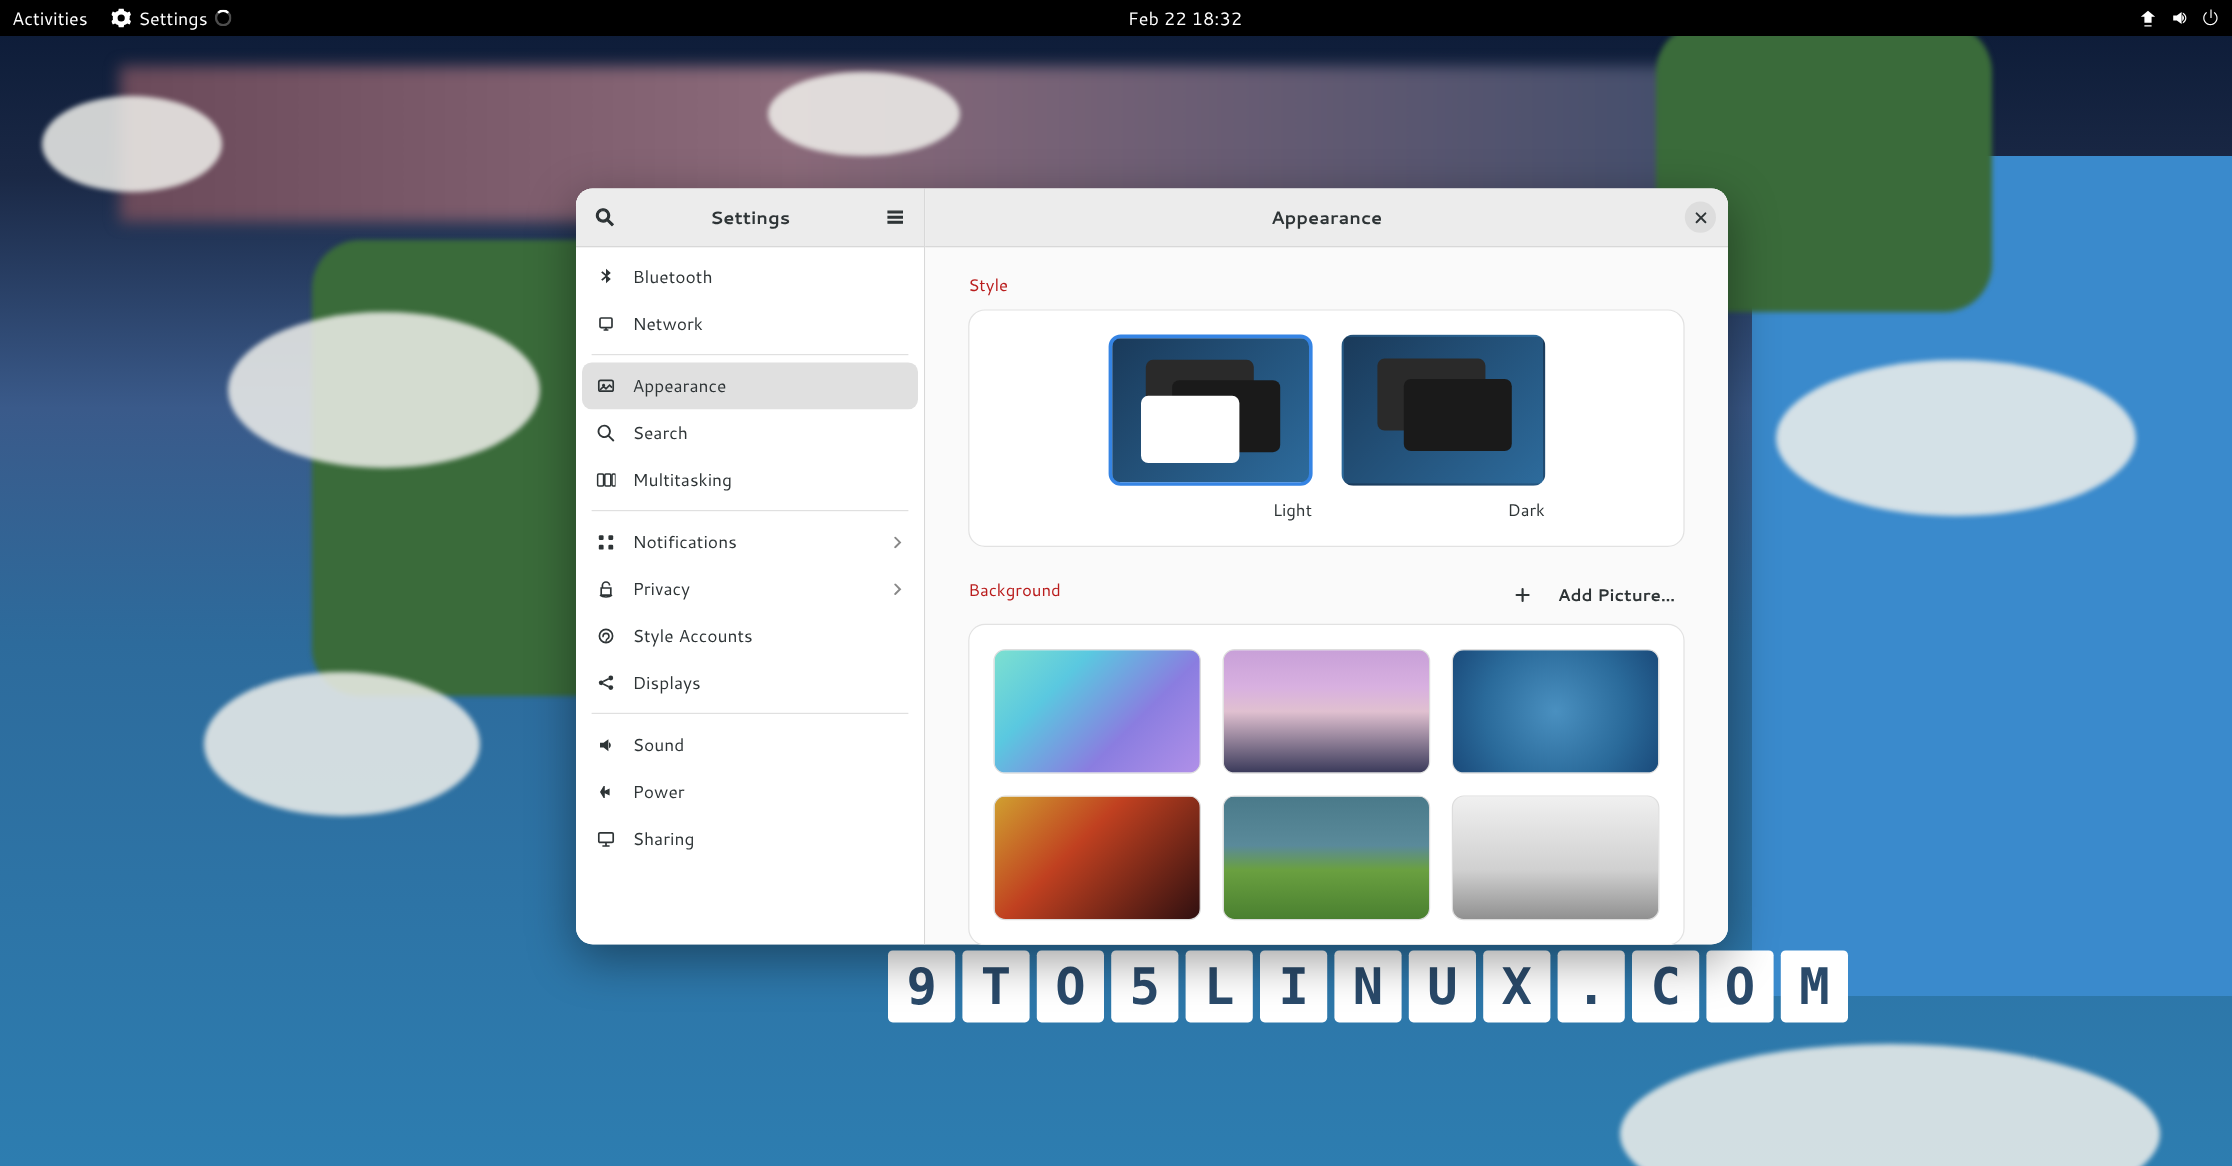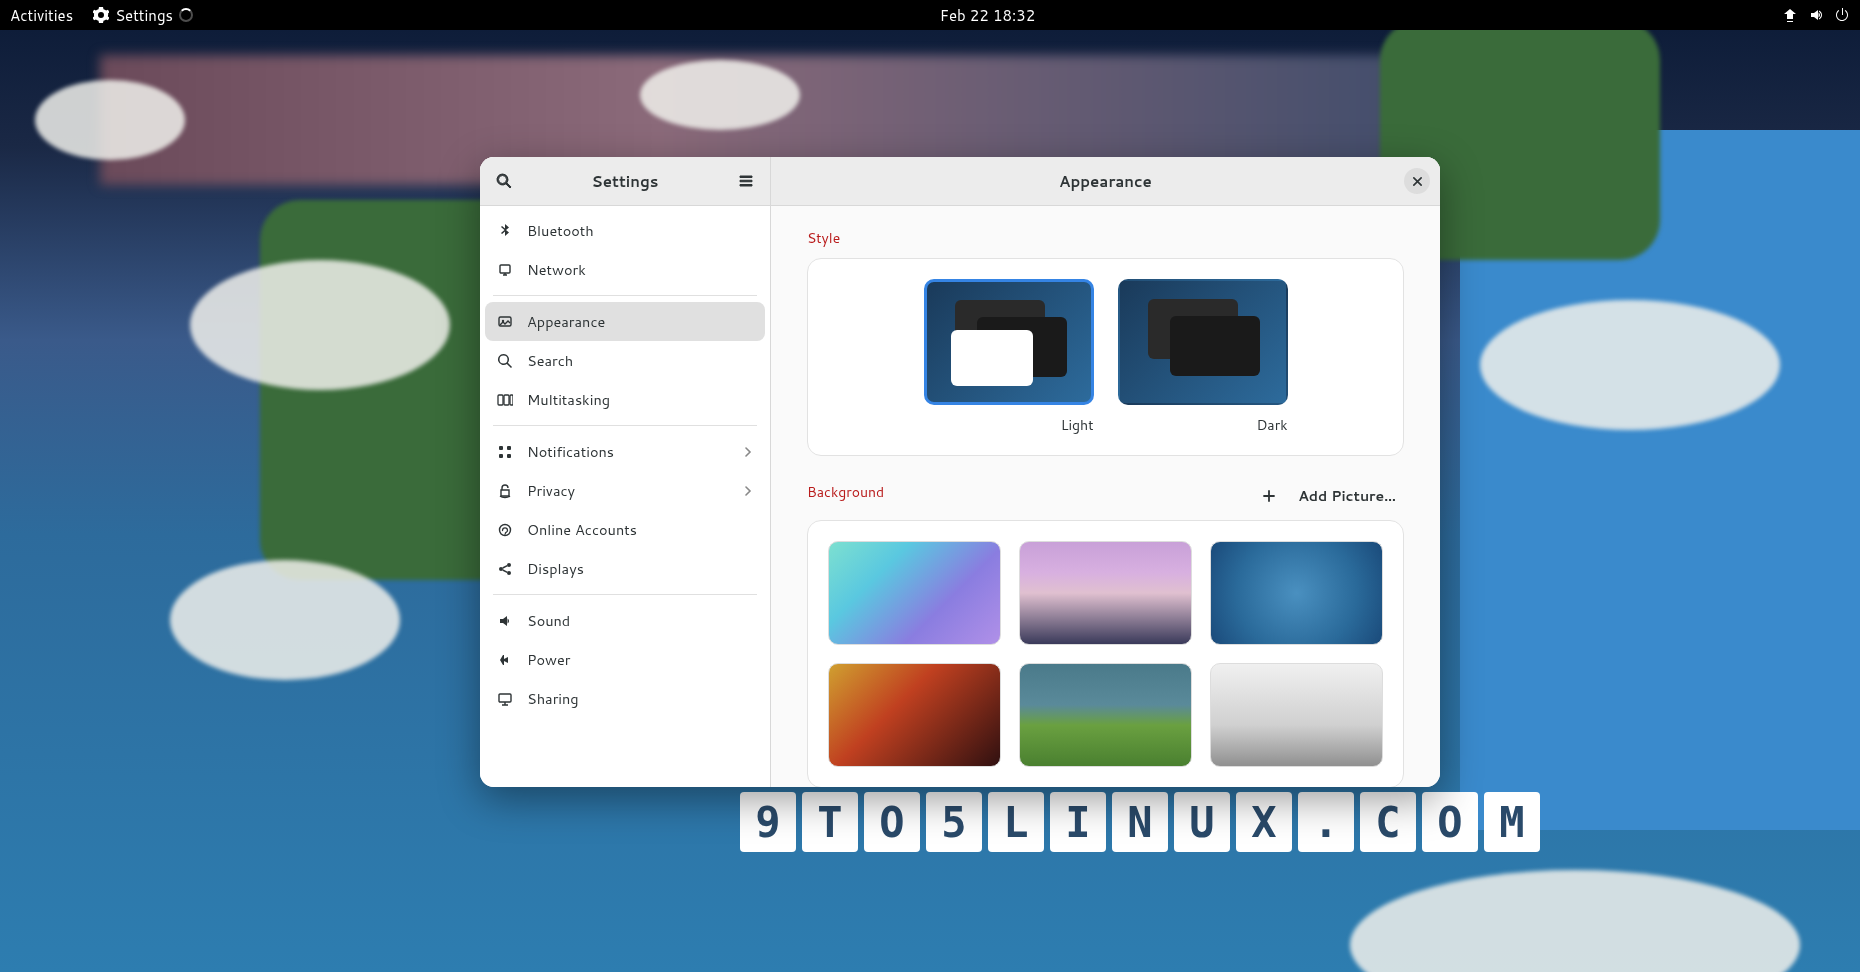--- a/index.html
+++ b/index.html
@@ -199,21 +199,21 @@
           <span>Privacy</span>
           <span class="chev"><svg width="10" height="10" viewBox="0 0 10 10">
               <path d="M3 1l4 4-4 4" stroke="#888" stroke-width="1.6" fill="none" stroke-linecap="round"></path>
             </svg></span>
         </div>
         <div class="sb-item">
           <span class="ico"><svg viewBox="0 0 16 16">
               <circle cx="8" cy="8" r="5.5" fill="none" stroke="#2e3436" stroke-width="1.4"></circle>
               <path d="M5.5 8.5c0-1.5 1-2.7 2.5-2.7s2.5 1.2 2.5 2.7c0 1.2-.7 1.5-1.3 1.8-.5.3-.9.5-.9 1.2M8 12.3v.01" stroke="#2e3436" stroke-width="1.3" fill="none" stroke-linecap="round"></path>
             </svg></span>
-          <span>Online Accounts</span>
+          <span>Style Accounts</span>
         </div>
         <div class="sb-item">
           <span class="ico"><svg viewBox="0 0 16 16">
               <circle cx="4" cy="8" r="2" fill="#2e3436"></circle>
               <circle cx="12" cy="4" r="2" fill="#2e3436"></circle>
               <circle cx="12" cy="12" r="2" fill="#2e3436"></circle>
               <path d="M5.7 7L10.3 4.7M5.7 9l4.6 2.3" stroke="#2e3436" stroke-width="1.4"></path>
             </svg></span>
           <span>Displays</span>
         </div>

